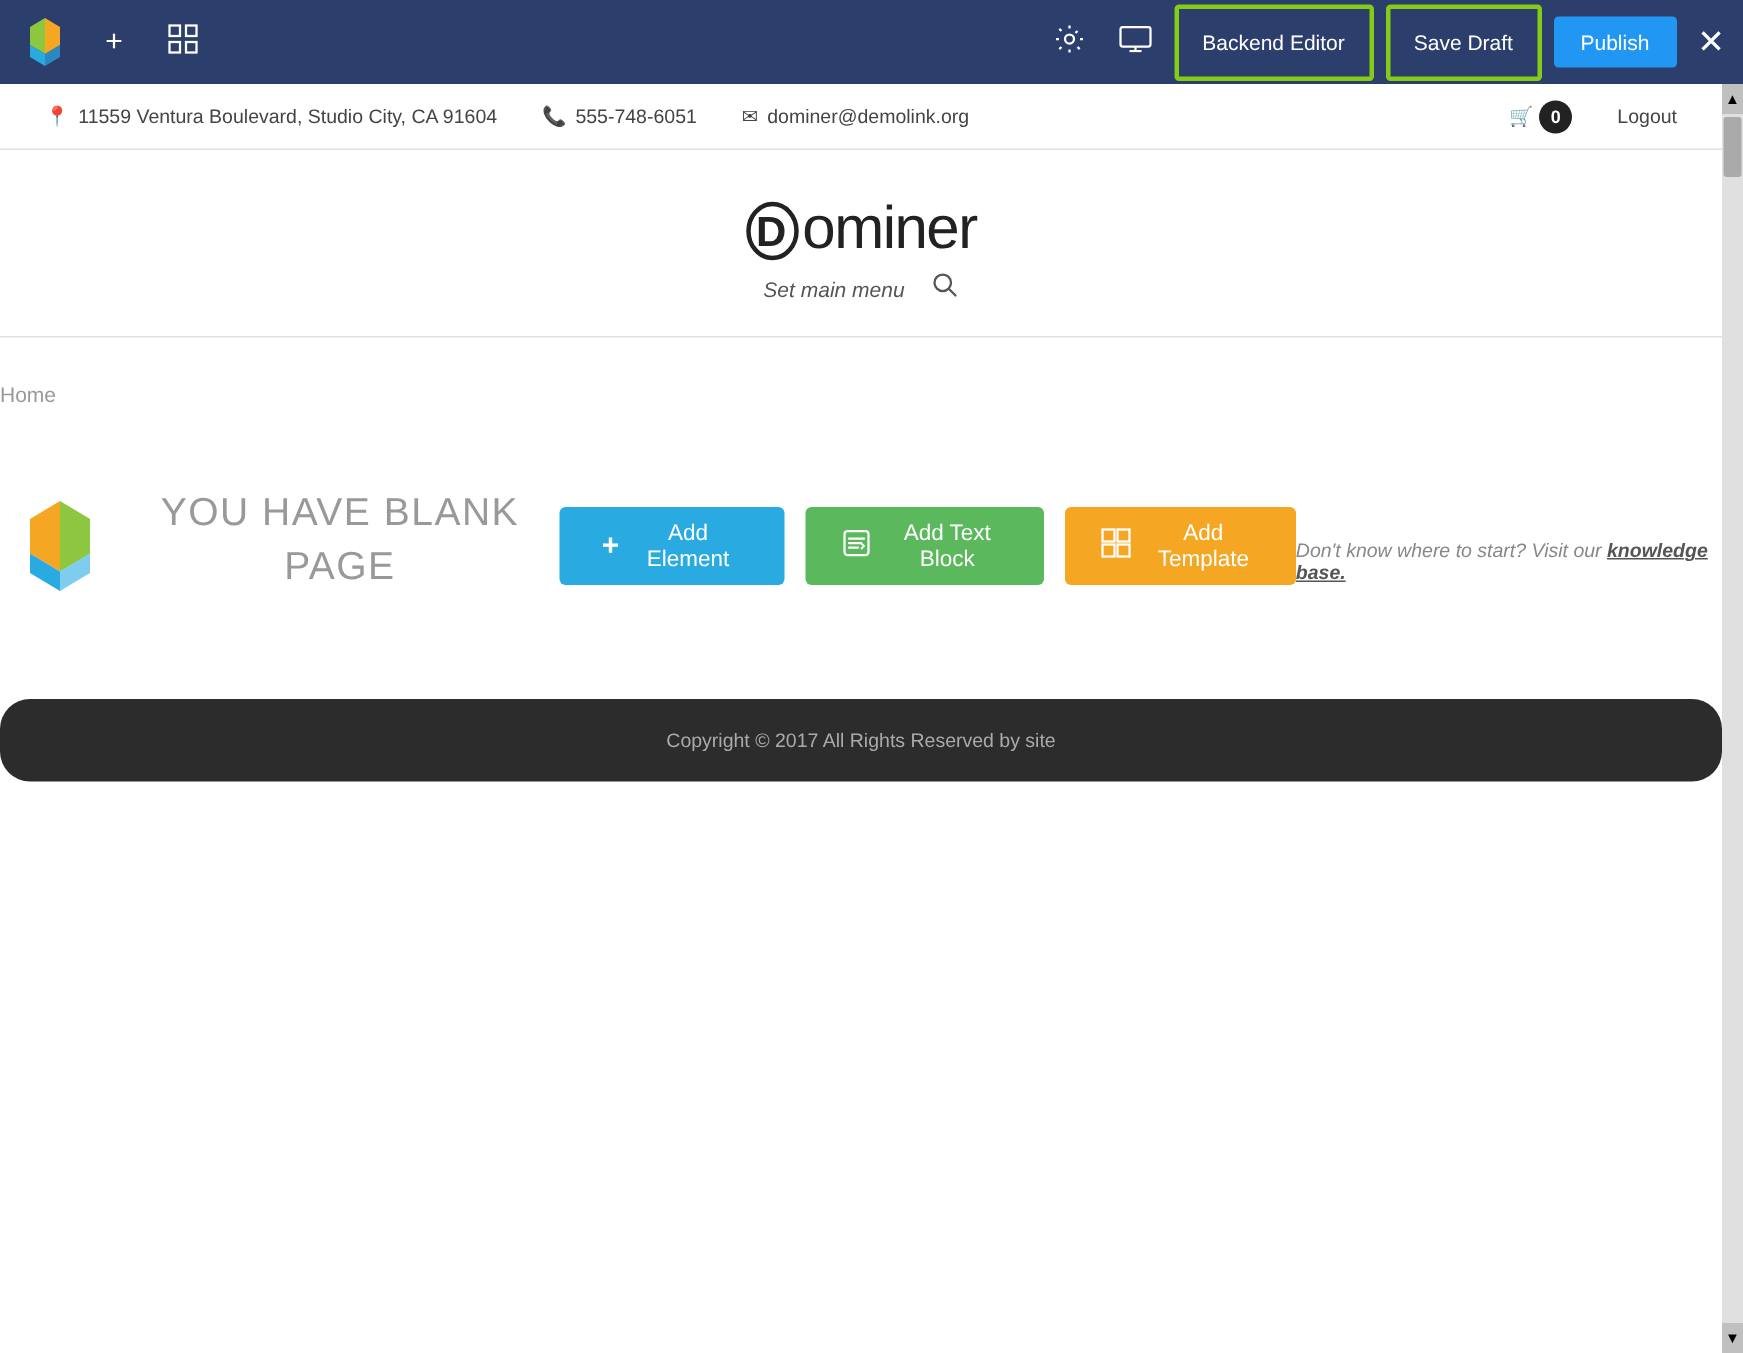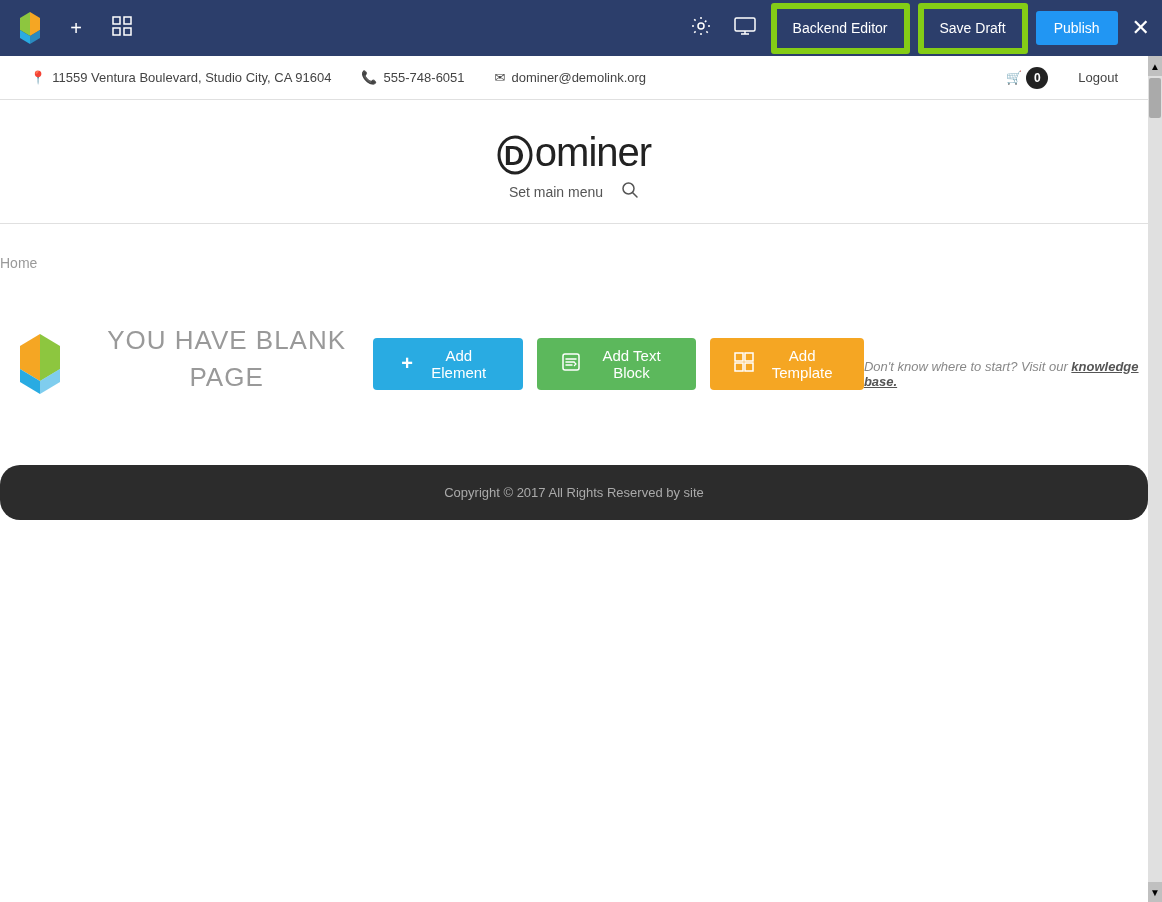--- a/index.html
+++ b/index.html
@@ -28,21 +28,21 @@
     }
     .toolbar-spacer { flex: 1; }
     .toolbar-right {
       display: flex;
       align-items: center;
       gap: 8px;
     }
     .toolbar-btn {
       height: 51px;
       padding: 0 16px;
-      border: 6px solid #84cc16;
+      border: 3px solid #84cc16;
       background: transparent;
       color: #fff;
       font-size: 14px;
       cursor: pointer;
       border-radius: 3px;
     }
     .toolbar-btn-publish {
       background: #2196F3;
       border: none;
       color: #fff;
@@ -127,20 +127,21 @@
       color: #222;
       letter-spacing: -1px;
     }
     .site-nav {
       display: flex;
       align-items: center;
       justify-content: center;
       gap: 8px;
       margin-top: 6px;
       padding-bottom: 10px;
+      font-style: italic;
     }
     .site-nav-link {
       font-size: 14px;
       color: #555;
       text-decoration: none;
     }
     .search-icon-nav {
       font-size: 16px;
       color: #555;
       cursor: pointer;

